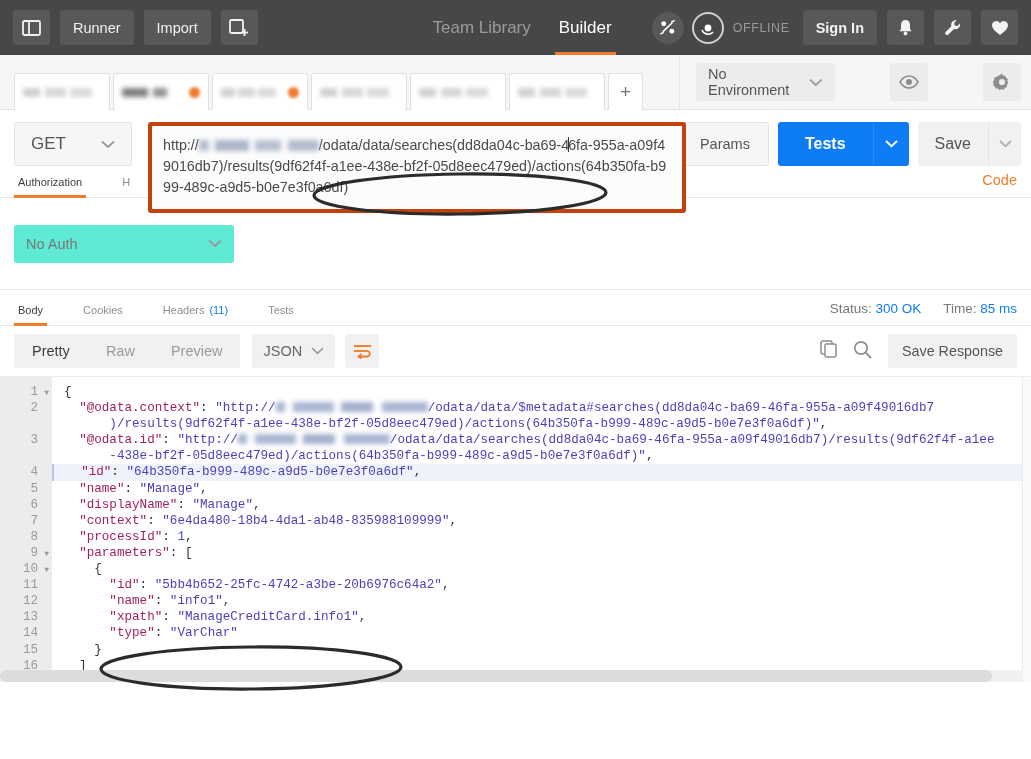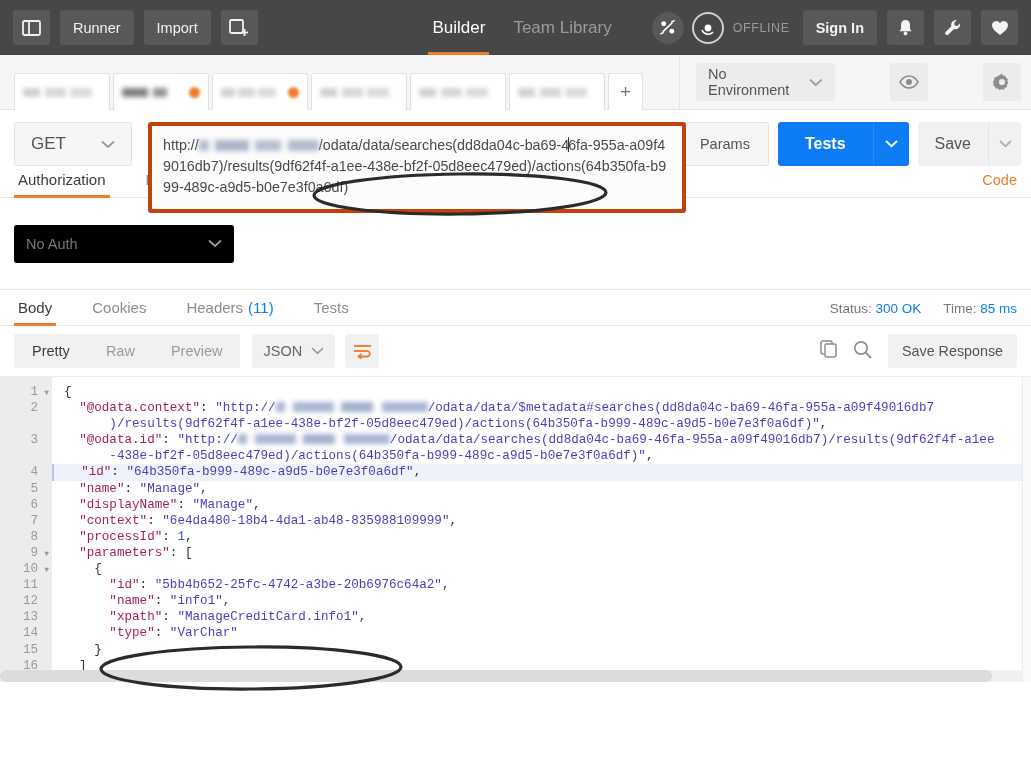--- a/index.html
+++ b/index.html
@@ -294,21 +294,21 @@
   
   .reqtabs {
     display: flex;
     align-items: flex-end;
     height: 36px;
     padding: 0 14px;
     border-bottom: 1px solid #e8e8e8;
     position: relative;
   }
   .rtab {
-    font-size: 15px;
+    font-size: 11px;
     color: #8d8d8d;
     padding: 0 4px 9px 4px;
     margin-right: 32px;
     position: relative;
     cursor: pointer;
   }
   .rtab.active { color: #3d3d3d; }
   .rtab.active::after {
     content: "";
     position: absolute;
@@ -333,21 +333,21 @@
     border-bottom: 1px solid #e8e8e8;
   }
   .auth-label {
     width: 240px;
     color: #555;
     font-size: 14.5px;
     padding-left: 18px;
   }
   .auth-select {
     width: 220px; height: 38px;
-    background: #000000;
+    background: #5eead4;
     border-radius: 3px;
     display: flex; align-items: center;
     padding: 0 12px;
     color: #777; font-size: 14.5px;
     cursor: pointer;
   }
   .auth-select .chev { margin-left: auto; }
 
   
   .resp-tabs {
@@ -541,25 +541,25 @@
   <div class="tb-btn tb-icon-btn">
     <svg width="20" height="18" viewBox="0 0 20 18">
       <rect x="1" y="1" width="13" height="13" rx="1.5" fill="none" stroke="#f2f2f2" stroke-width="1.8"></rect>
       <line x1="15.5" y1="10" x2="15.5" y2="17" stroke="#f2f2f2" stroke-width="1.8"></line>
       <line x1="12" y1="13.5" x2="19" y2="13.5" stroke="#f2f2f2" stroke-width="1.8"></line>
     </svg>
   </div>
 
   <div class="tb-spacer"></div>
 
+  <div class="nav-tab">
+    <span>Team Library</span>
+  </div>
   <div class="nav-tab active">
     <span>Builder</span>
-  </div>
-  <div class="nav-tab">
-    <span>Team Library</span>
   </div>
 
   <div style="width:22px"></div>
 
   <div class="circ-icon">
     <svg width="19" height="19" viewBox="0 0 20 20">
       <circle cx="6" cy="6" r="2.6" fill="#fff"></circle>
       <circle cx="14.5" cy="14" r="2.6" fill="#fff"></circle>
       <line x1="5" y1="14.5" x2="15" y2="5" stroke="#fff" stroke-width="1.8"></line>
       <line x1="14" y1="4.5" x2="17.5" y2="2.5" stroke="#fff" stroke-width="1.6"></line>

